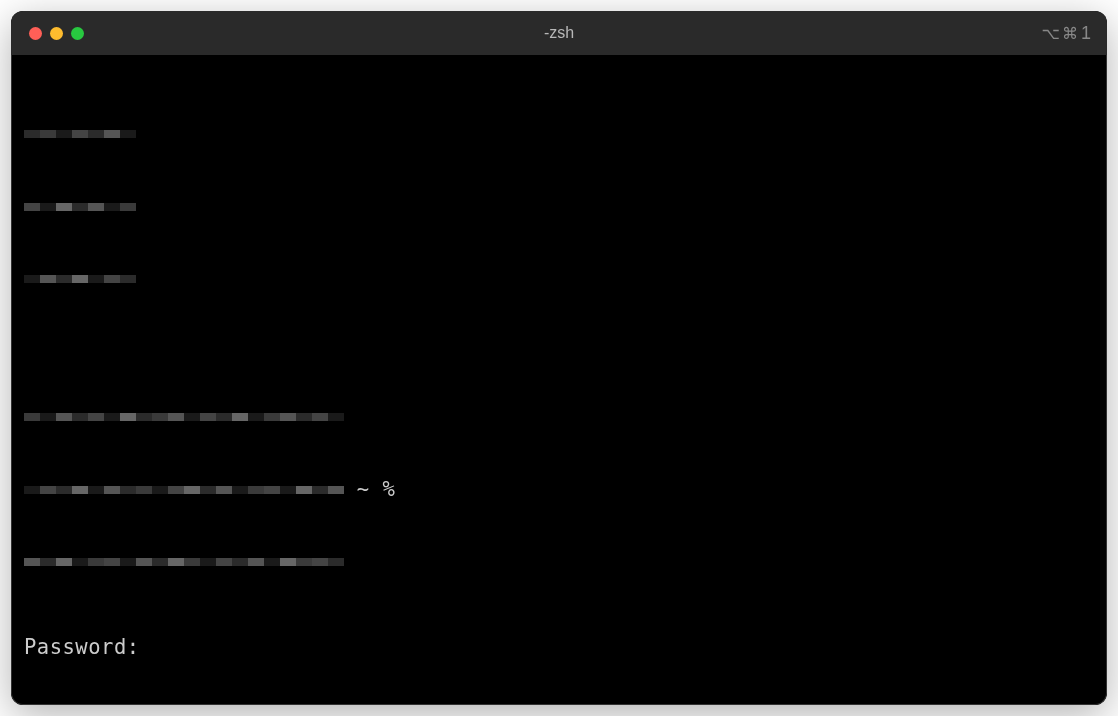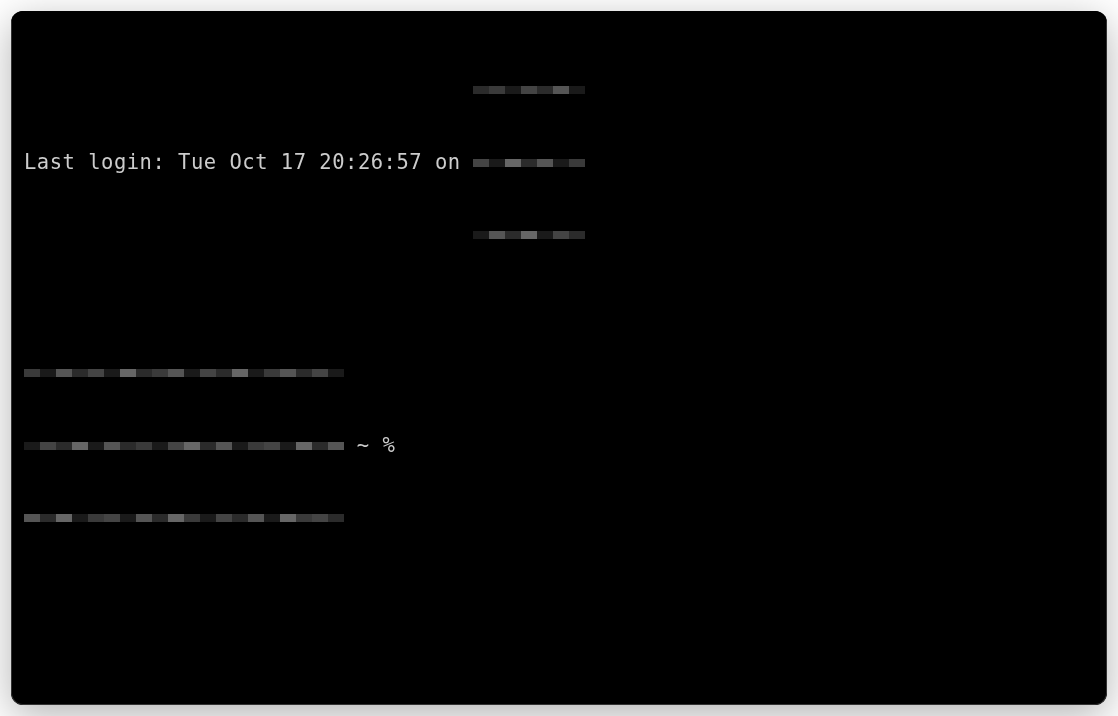--- a/index.html
+++ b/index.html
@@ -126,25 +126,37 @@
     .px {
       width: 16px;
       height: 8px;
     }
   </style>
 </head>
 <body>
 
 <div class="terminal-window">
 
+  <div class="titlebar">
+    <div class="traffic-lights">
+      <div class="traffic-light red"></div>
+      <div class="traffic-light yellow"></div>
+      <div class="traffic-light green"></div>
+    </div>
+    <div class="titlebar-title">-zsh</div>
+    <div class="titlebar-right">
+      <span class="option-icon">⌥</span>
+        <span class="command-icon">⌘</span>
+        <span class="shortcut-number">1</span>
+    </div>
+  </div>
 
   <div class="terminal-body">
 
     <div class="terminal-line">
-      <span>Last login: Tue Oct 17 20:26:57 on </span>
       <span class="redacted">
         <span class="pixel-row">
           <span class="px" style="background:#2b2b2b"></span><span class="px" style="background:#3a3a3a"></span><span class="px" style="background:#1a1a1a"></span><span class="px" style="background:#444"></span><span class="px" style="background:#2b2b2b"></span><span class="px" style="background:#555"></span><span class="px" style="background:#1a1a1a"></span>
         </span>
         <span class="pixel-row">
           <span class="px" style="background:#444"></span><span class="px" style="background:#1a1a1a"></span><span class="px" style="background:#666"></span><span class="px" style="background:#2b2b2b"></span><span class="px" style="background:#555"></span><span class="px" style="background:#1a1a1a"></span><span class="px" style="background:#3a3a3a"></span>
         </span>
         <span class="pixel-row">
           <span class="px" style="background:#1a1a1a"></span><span class="px" style="background:#555"></span><span class="px" style="background:#2b2b2b"></span><span class="px" style="background:#666"></span><span class="px" style="background:#1a1a1a"></span><span class="px" style="background:#444"></span><span class="px" style="background:#2b2b2b"></span>
         </span>
@@ -159,20 +171,23 @@
         <span class="pixel-row">
           <span class="px" style="background:#1a1a1a"></span><span class="px" style="background:#444"></span><span class="px" style="background:#2b2b2b"></span><span class="px" style="background:#666"></span><span class="px" style="background:#1a1a1a"></span><span class="px" style="background:#555"></span><span class="px" style="background:#2b2b2b"></span><span class="px" style="background:#3a3a3a"></span><span class="px" style="background:#1a1a1a"></span><span class="px" style="background:#444"></span><span class="px" style="background:#666"></span><span class="px" style="background:#2b2b2b"></span><span class="px" style="background:#555"></span><span class="px" style="background:#1a1a1a"></span><span class="px" style="background:#3a3a3a"></span><span class="px" style="background:#444"></span><span class="px" style="background:#1a1a1a"></span><span class="px" style="background:#666"></span><span class="px" style="background:#2b2b2b"></span><span class="px" style="background:#555"></span>
         </span>
         <span class="pixel-row">
           <span class="px" style="background:#555"></span><span class="px" style="background:#2b2b2b"></span><span class="px" style="background:#666"></span><span class="px" style="background:#1a1a1a"></span><span class="px" style="background:#3a3a3a"></span><span class="px" style="background:#444"></span><span class="px" style="background:#1a1a1a"></span><span class="px" style="background:#555"></span><span class="px" style="background:#2b2b2b"></span><span class="px" style="background:#666"></span><span class="px" style="background:#3a3a3a"></span><span class="px" style="background:#1a1a1a"></span><span class="px" style="background:#444"></span><span class="px" style="background:#2b2b2b"></span><span class="px" style="background:#555"></span><span class="px" style="background:#1a1a1a"></span><span class="px" style="background:#666"></span><span class="px" style="background:#3a3a3a"></span><span class="px" style="background:#444"></span><span class="px" style="background:#2b2b2b"></span>
         </span>
       </span>
       <span> ~ % </span>
     </div>
 
+    <div class="terminal-line">
+      <span>Password:</span>
+    </div>
 
 
     <div class="terminal-line">
       <span class="redacted">
         
         
         
       </span>
       
       

